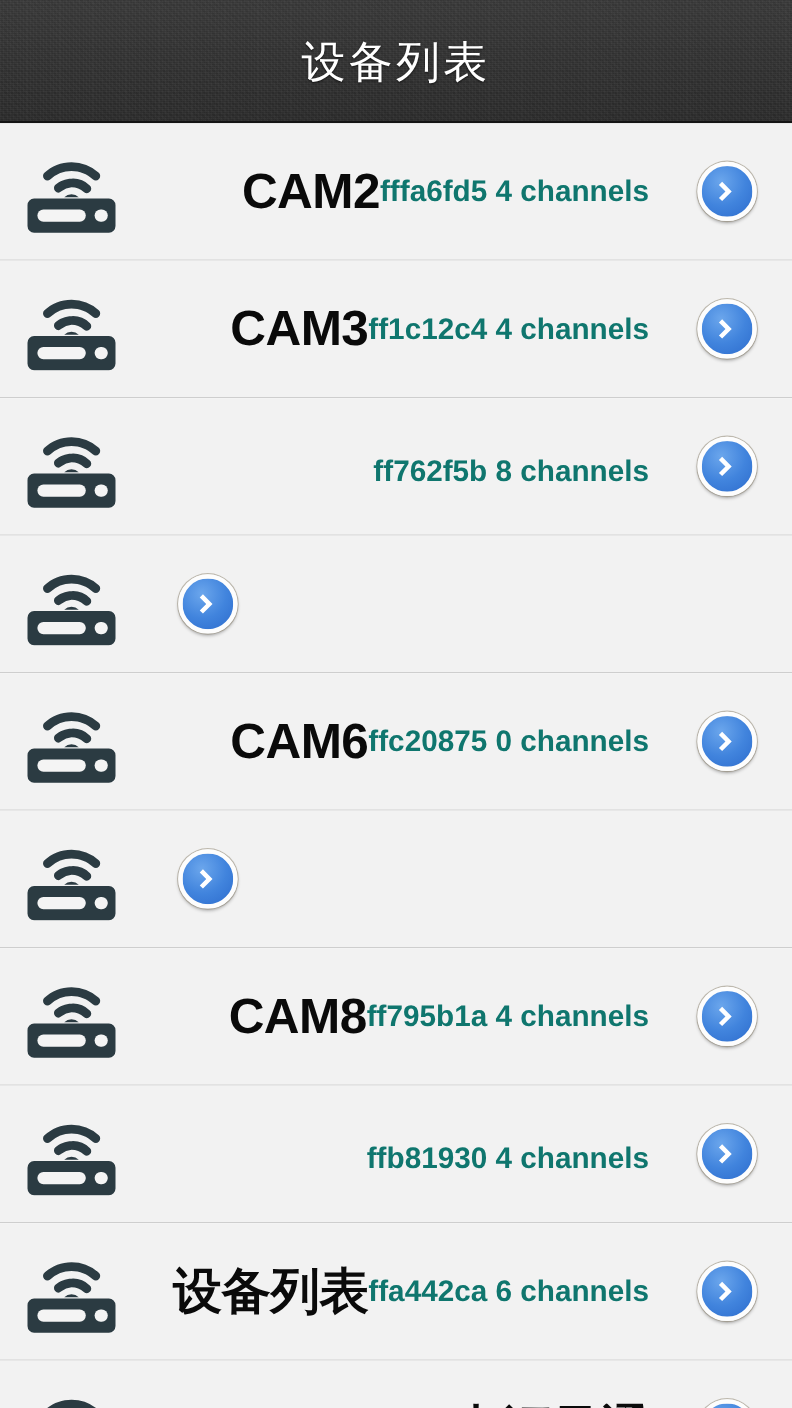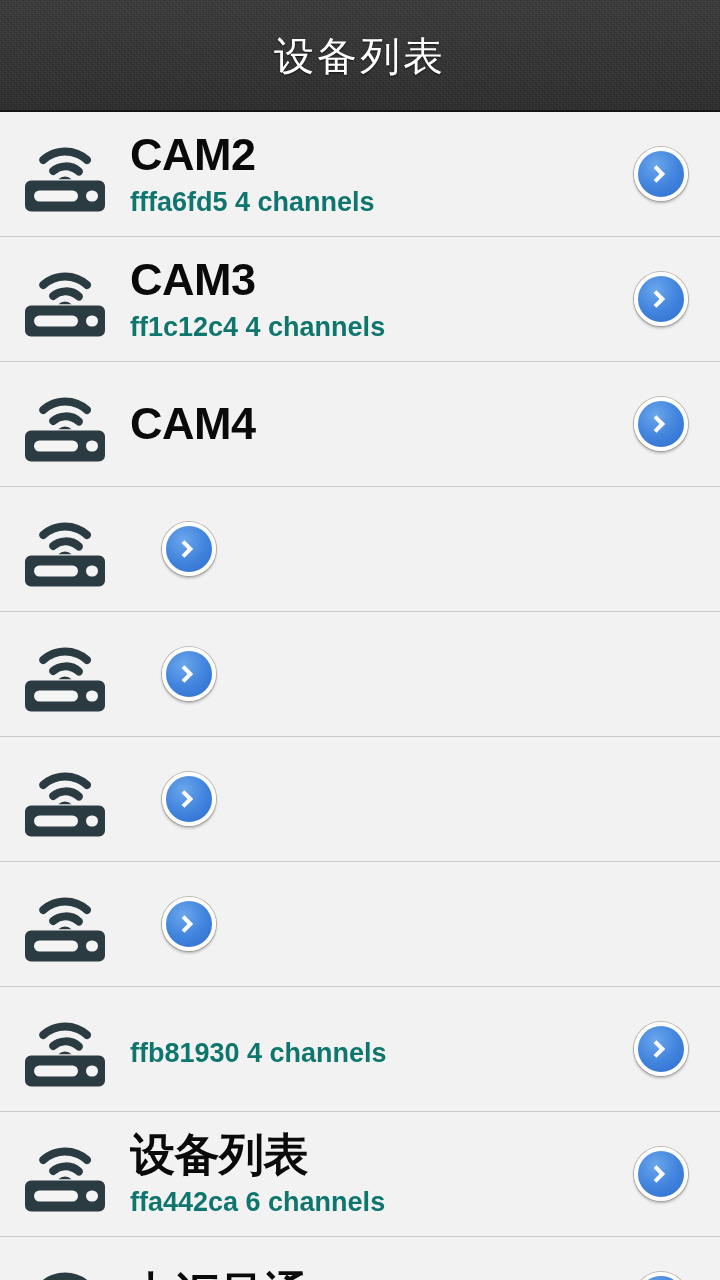--- a/index.html
+++ b/index.html
@@ -97,21 +97,21 @@
     height: 76px;
     display: block;
   }
 
   
   .text-cell {
     flex: 1 1 auto;
     min-width: 0;
     padding-right: 12px;
     display: flex;
-    flex-direction: column;
+    flex-direction: row;
     justify-content: flex-end;
   }
   .dev-name {
     font-size: 45px;
     font-weight: 700;
     color: #0a0a0a;
     line-height: 1.04;
     letter-spacing: -0.5px;
     white-space: nowrap;
     overflow: hidden;
@@ -225,114 +225,122 @@
           <path d="M42 26.4c-5.6 0-10.7 2.1-14.6 5.6a3.9 3.9 0 0 0-.3 5.6 4.1 4.1 0 0 0 5.7.3A17.2 17.2 0 0 1 42 34.3c4.3 0 8.2 1.6 11.2 4.2a4.1 4.1 0 0 0 5.7-.3 3.9 3.9 0 0 0-.3-5.6A22 22 0 0 0 42 26.4z"></path>
           <path d="M42 40.6a9.4 9.4 0 0 0-6.6 2.7h13.2A9.4 9.4 0 0 0 42 40.6z"></path>
           <path d="M8 44.5h68a6 6 0 0 1 6 6v19a6 6 0 0 1-6 6H8a6 6 0 0 1-6-6v-19a6 6 0 0 1 6-6z"></path>
         </g>
         <rect x="11" y="54.5" width="44" height="11" rx="5.5" fill="#f4f4f4"></rect>
         <rect x="63" y="54.5" width="12" height="11" rx="5.5" fill="#f4f4f4"></rect>
       </svg>
     </div>
 
     <div class="text-cell">
-      <div class="dev-name">CAM4</div>
-    </div>
-
-    <div class="arrow-cell">
-      <div class="arrow-btn">
-        <svg width="26" height="26" viewBox="0 0 26 26">
-          <path d="M8.5 4.2 L17.2 13 L8.5 21.8 L5.6 18.9 L11.5 13 L5.6 7.1 Z" fill="#ffffff"></path>
-        </svg>
-      </div>
-    </div>
-  </div>
-      <div class="row">
-    <div class="icon-cell">
-      <svg class="router-icon" viewBox="0 0 84 76">
-        <g fill="#2b3b42">
-          <path d="M42 11.5c-9.4 0-18.1 3.6-24.6 9.6a3.9 3.9 0 0 0-.2 5.6 4.1 4.1 0 0 0 5.7.2A28.6 28.6 0 0 1 42 19.4c7.4 0 14.2 2.8 19.3 7.5a4.1 4.1 0 0 0 5.7-.2 3.9 3.9 0 0 0-.2-5.6A36.6 36.6 0 0 0 42 11.5z"></path>
-          <path d="M42 26.4c-5.6 0-10.7 2.1-14.6 5.6a3.9 3.9 0 0 0-.3 5.6 4.1 4.1 0 0 0 5.7.3A17.2 17.2 0 0 1 42 34.3c4.3 0 8.2 1.6 11.2 4.2a4.1 4.1 0 0 0 5.7-.3 3.9 3.9 0 0 0-.3-5.6A22 22 0 0 0 42 26.4z"></path>
-          <path d="M42 40.6a9.4 9.4 0 0 0-6.6 2.7h13.2A9.4 9.4 0 0 0 42 40.6z"></path>
-          <path d="M8 44.5h68a6 6 0 0 1 6 6v19a6 6 0 0 1-6 6H8a6 6 0 0 1-6-6v-19a6 6 0 0 1 6-6z"></path>
-        </g>
-        <rect x="11" y="54.5" width="44" height="11" rx="5.5" fill="#f4f4f4"></rect>
-        <rect x="63" y="54.5" width="12" height="11" rx="5.5" fill="#f4f4f4"></rect>
-      </svg>
-    </div>
-
-
-    <div class="arrow-cell">
-      <div class="arrow-btn">
-        <svg width="26" height="26" viewBox="0 0 26 26">
-          <path d="M8.5 4.2 L17.2 13 L8.5 21.8 L5.6 18.9 L11.5 13 L5.6 7.1 Z" fill="#ffffff"></path>
-        </svg>
-      </div>
-    </div>
-  </div>
-      <div class="row">
-    <div class="icon-cell">
-      <svg class="router-icon" viewBox="0 0 84 76">
-        <g fill="#2b3b42">
-          <path d="M42 11.5c-9.4 0-18.1 3.6-24.6 9.6a3.9 3.9 0 0 0-.2 5.6 4.1 4.1 0 0 0 5.7.2A28.6 28.6 0 0 1 42 19.4c7.4 0 14.2 2.8 19.3 7.5a4.1 4.1 0 0 0 5.7-.2 3.9 3.9 0 0 0-.2-5.6A36.6 36.6 0 0 0 42 11.5z"></path>
-          <path d="M42 26.4c-5.6 0-10.7 2.1-14.6 5.6a3.9 3.9 0 0 0-.3 5.6 4.1 4.1 0 0 0 5.7.3A17.2 17.2 0 0 1 42 34.3c4.3 0 8.2 1.6 11.2 4.2a4.1 4.1 0 0 0 5.7-.3 3.9 3.9 0 0 0-.3-5.6A22 22 0 0 0 42 26.4z"></path>
-          <path d="M42 40.6a9.4 9.4 0 0 0-6.6 2.7h13.2A9.4 9.4 0 0 0 42 40.6z"></path>
-          <path d="M8 44.5h68a6 6 0 0 1 6 6v19a6 6 0 0 1-6 6H8a6 6 0 0 1-6-6v-19a6 6 0 0 1 6-6z"></path>
-        </g>
-        <rect x="11" y="54.5" width="44" height="11" rx="5.5" fill="#f4f4f4"></rect>
-        <rect x="63" y="54.5" width="12" height="11" rx="5.5" fill="#f4f4f4"></rect>
-      </svg>
-    </div>
-
-
-    <div class="arrow-cell">
-      <div class="arrow-btn">
-        <svg width="26" height="26" viewBox="0 0 26 26">
-          <path d="M8.5 4.2 L17.2 13 L8.5 21.8 L5.6 18.9 L11.5 13 L5.6 7.1 Z" fill="#ffffff"></path>
-        </svg>
-      </div>
-    </div>
-  </div>
-      <div class="row">
-    <div class="icon-cell">
-      <svg class="router-icon" viewBox="0 0 84 76">
-        <g fill="#2b3b42">
-          <path d="M42 11.5c-9.4 0-18.1 3.6-24.6 9.6a3.9 3.9 0 0 0-.2 5.6 4.1 4.1 0 0 0 5.7.2A28.6 28.6 0 0 1 42 19.4c7.4 0 14.2 2.8 19.3 7.5a4.1 4.1 0 0 0 5.7-.2 3.9 3.9 0 0 0-.2-5.6A36.6 36.6 0 0 0 42 11.5z"></path>
-          <path d="M42 26.4c-5.6 0-10.7 2.1-14.6 5.6a3.9 3.9 0 0 0-.3 5.6 4.1 4.1 0 0 0 5.7.3A17.2 17.2 0 0 1 42 34.3c4.3 0 8.2 1.6 11.2 4.2a4.1 4.1 0 0 0 5.7-.3 3.9 3.9 0 0 0-.3-5.6A22 22 0 0 0 42 26.4z"></path>
-          <path d="M42 40.6a9.4 9.4 0 0 0-6.6 2.7h13.2A9.4 9.4 0 0 0 42 40.6z"></path>
-          <path d="M8 44.5h68a6 6 0 0 1 6 6v19a6 6 0 0 1-6 6H8a6 6 0 0 1-6-6v-19a6 6 0 0 1 6-6z"></path>
-        </g>
-        <rect x="11" y="54.5" width="44" height="11" rx="5.5" fill="#f4f4f4"></rect>
-        <rect x="63" y="54.5" width="12" height="11" rx="5.5" fill="#f4f4f4"></rect>
-      </svg>
-    </div>
-
-
-    <div class="arrow-cell">
-      <div class="arrow-btn">
-        <svg width="26" height="26" viewBox="0 0 26 26">
-          <path d="M8.5 4.2 L17.2 13 L8.5 21.8 L5.6 18.9 L11.5 13 L5.6 7.1 Z" fill="#ffffff"></path>
-        </svg>
-      </div>
-    </div>
-  </div>
-      <div class="row">
-    <div class="icon-cell">
-      <svg class="router-icon" viewBox="0 0 84 76">
-        <g fill="#2b3b42">
-          <path d="M42 11.5c-9.4 0-18.1 3.6-24.6 9.6a3.9 3.9 0 0 0-.2 5.6 4.1 4.1 0 0 0 5.7.2A28.6 28.6 0 0 1 42 19.4c7.4 0 14.2 2.8 19.3 7.5a4.1 4.1 0 0 0 5.7-.2 3.9 3.9 0 0 0-.2-5.6A36.6 36.6 0 0 0 42 11.5z"></path>
-          <path d="M42 26.4c-5.6 0-10.7 2.1-14.6 5.6a3.9 3.9 0 0 0-.3 5.6 4.1 4.1 0 0 0 5.7.3A17.2 17.2 0 0 1 42 34.3c4.3 0 8.2 1.6 11.2 4.2a4.1 4.1 0 0 0 5.7-.3 3.9 3.9 0 0 0-.3-5.6A22 22 0 0 0 42 26.4z"></path>
-          <path d="M42 40.6a9.4 9.4 0 0 0-6.6 2.7h13.2A9.4 9.4 0 0 0 42 40.6z"></path>
-          <path d="M8 44.5h68a6 6 0 0 1 6 6v19a6 6 0 0 1-6 6H8a6 6 0 0 1-6-6v-19a6 6 0 0 1 6-6z"></path>
-        </g>
-        <rect x="11" y="54.5" width="44" height="11" rx="5.5" fill="#f4f4f4"></rect>
-        <rect x="63" y="54.5" width="12" height="11" rx="5.5" fill="#f4f4f4"></rect>
-      </svg>
-    </div>
-
+      <div class="dev-sub">ff762f5b 8 channels</div>
+    </div>
+
+    <div class="arrow-cell">
+      <div class="arrow-btn">
+        <svg width="26" height="26" viewBox="0 0 26 26">
+          <path d="M8.5 4.2 L17.2 13 L8.5 21.8 L5.6 18.9 L11.5 13 L5.6 7.1 Z" fill="#ffffff"></path>
+        </svg>
+      </div>
+    </div>
+  </div>
+      <div class="row">
+    <div class="icon-cell">
+      <svg class="router-icon" viewBox="0 0 84 76">
+        <g fill="#2b3b42">
+          <path d="M42 11.5c-9.4 0-18.1 3.6-24.6 9.6a3.9 3.9 0 0 0-.2 5.6 4.1 4.1 0 0 0 5.7.2A28.6 28.6 0 0 1 42 19.4c7.4 0 14.2 2.8 19.3 7.5a4.1 4.1 0 0 0 5.7-.2 3.9 3.9 0 0 0-.2-5.6A36.6 36.6 0 0 0 42 11.5z"></path>
+          <path d="M42 26.4c-5.6 0-10.7 2.1-14.6 5.6a3.9 3.9 0 0 0-.3 5.6 4.1 4.1 0 0 0 5.7.3A17.2 17.2 0 0 1 42 34.3c4.3 0 8.2 1.6 11.2 4.2a4.1 4.1 0 0 0 5.7-.3 3.9 3.9 0 0 0-.3-5.6A22 22 0 0 0 42 26.4z"></path>
+          <path d="M42 40.6a9.4 9.4 0 0 0-6.6 2.7h13.2A9.4 9.4 0 0 0 42 40.6z"></path>
+          <path d="M8 44.5h68a6 6 0 0 1 6 6v19a6 6 0 0 1-6 6H8a6 6 0 0 1-6-6v-19a6 6 0 0 1 6-6z"></path>
+        </g>
+        <rect x="11" y="54.5" width="44" height="11" rx="5.5" fill="#f4f4f4"></rect>
+        <rect x="63" y="54.5" width="12" height="11" rx="5.5" fill="#f4f4f4"></rect>
+      </svg>
+    </div>
+
+
+    <div class="arrow-cell">
+      <div class="arrow-btn">
+        <svg width="26" height="26" viewBox="0 0 26 26">
+          <path d="M8.5 4.2 L17.2 13 L8.5 21.8 L5.6 18.9 L11.5 13 L5.6 7.1 Z" fill="#ffffff"></path>
+        </svg>
+      </div>
+    </div>
+  </div>
+      <div class="row">
+    <div class="icon-cell">
+      <svg class="router-icon" viewBox="0 0 84 76">
+        <g fill="#2b3b42">
+          <path d="M42 11.5c-9.4 0-18.1 3.6-24.6 9.6a3.9 3.9 0 0 0-.2 5.6 4.1 4.1 0 0 0 5.7.2A28.6 28.6 0 0 1 42 19.4c7.4 0 14.2 2.8 19.3 7.5a4.1 4.1 0 0 0 5.7-.2 3.9 3.9 0 0 0-.2-5.6A36.6 36.6 0 0 0 42 11.5z"></path>
+          <path d="M42 26.4c-5.6 0-10.7 2.1-14.6 5.6a3.9 3.9 0 0 0-.3 5.6 4.1 4.1 0 0 0 5.7.3A17.2 17.2 0 0 1 42 34.3c4.3 0 8.2 1.6 11.2 4.2a4.1 4.1 0 0 0 5.7-.3 3.9 3.9 0 0 0-.3-5.6A22 22 0 0 0 42 26.4z"></path>
+          <path d="M42 40.6a9.4 9.4 0 0 0-6.6 2.7h13.2A9.4 9.4 0 0 0 42 40.6z"></path>
+          <path d="M8 44.5h68a6 6 0 0 1 6 6v19a6 6 0 0 1-6 6H8a6 6 0 0 1-6-6v-19a6 6 0 0 1 6-6z"></path>
+        </g>
+        <rect x="11" y="54.5" width="44" height="11" rx="5.5" fill="#f4f4f4"></rect>
+        <rect x="63" y="54.5" width="12" height="11" rx="5.5" fill="#f4f4f4"></rect>
+      </svg>
+    </div>
+
+    <div class="text-cell">
+      <div class="dev-name">CAM6</div>
+      <div class="dev-sub">ffc20875 0 channels</div>
+    </div>
+
+    <div class="arrow-cell">
+      <div class="arrow-btn">
+        <svg width="26" height="26" viewBox="0 0 26 26">
+          <path d="M8.5 4.2 L17.2 13 L8.5 21.8 L5.6 18.9 L11.5 13 L5.6 7.1 Z" fill="#ffffff"></path>
+        </svg>
+      </div>
+    </div>
+  </div>
+      <div class="row">
+    <div class="icon-cell">
+      <svg class="router-icon" viewBox="0 0 84 76">
+        <g fill="#2b3b42">
+          <path d="M42 11.5c-9.4 0-18.1 3.6-24.6 9.6a3.9 3.9 0 0 0-.2 5.6 4.1 4.1 0 0 0 5.7.2A28.6 28.6 0 0 1 42 19.4c7.4 0 14.2 2.8 19.3 7.5a4.1 4.1 0 0 0 5.7-.2 3.9 3.9 0 0 0-.2-5.6A36.6 36.6 0 0 0 42 11.5z"></path>
+          <path d="M42 26.4c-5.6 0-10.7 2.1-14.6 5.6a3.9 3.9 0 0 0-.3 5.6 4.1 4.1 0 0 0 5.7.3A17.2 17.2 0 0 1 42 34.3c4.3 0 8.2 1.6 11.2 4.2a4.1 4.1 0 0 0 5.7-.3 3.9 3.9 0 0 0-.3-5.6A22 22 0 0 0 42 26.4z"></path>
+          <path d="M42 40.6a9.4 9.4 0 0 0-6.6 2.7h13.2A9.4 9.4 0 0 0 42 40.6z"></path>
+          <path d="M8 44.5h68a6 6 0 0 1 6 6v19a6 6 0 0 1-6 6H8a6 6 0 0 1-6-6v-19a6 6 0 0 1 6-6z"></path>
+        </g>
+        <rect x="11" y="54.5" width="44" height="11" rx="5.5" fill="#f4f4f4"></rect>
+        <rect x="63" y="54.5" width="12" height="11" rx="5.5" fill="#f4f4f4"></rect>
+      </svg>
+    </div>
+
+
+    <div class="arrow-cell">
+      <div class="arrow-btn">
+        <svg width="26" height="26" viewBox="0 0 26 26">
+          <path d="M8.5 4.2 L17.2 13 L8.5 21.8 L5.6 18.9 L11.5 13 L5.6 7.1 Z" fill="#ffffff"></path>
+        </svg>
+      </div>
+    </div>
+  </div>
+      <div class="row">
+    <div class="icon-cell">
+      <svg class="router-icon" viewBox="0 0 84 76">
+        <g fill="#2b3b42">
+          <path d="M42 11.5c-9.4 0-18.1 3.6-24.6 9.6a3.9 3.9 0 0 0-.2 5.6 4.1 4.1 0 0 0 5.7.2A28.6 28.6 0 0 1 42 19.4c7.4 0 14.2 2.8 19.3 7.5a4.1 4.1 0 0 0 5.7-.2 3.9 3.9 0 0 0-.2-5.6A36.6 36.6 0 0 0 42 11.5z"></path>
+          <path d="M42 26.4c-5.6 0-10.7 2.1-14.6 5.6a3.9 3.9 0 0 0-.3 5.6 4.1 4.1 0 0 0 5.7.3A17.2 17.2 0 0 1 42 34.3c4.3 0 8.2 1.6 11.2 4.2a4.1 4.1 0 0 0 5.7-.3 3.9 3.9 0 0 0-.3-5.6A22 22 0 0 0 42 26.4z"></path>
+          <path d="M42 40.6a9.4 9.4 0 0 0-6.6 2.7h13.2A9.4 9.4 0 0 0 42 40.6z"></path>
+          <path d="M8 44.5h68a6 6 0 0 1 6 6v19a6 6 0 0 1-6 6H8a6 6 0 0 1-6-6v-19a6 6 0 0 1 6-6z"></path>
+        </g>
+        <rect x="11" y="54.5" width="44" height="11" rx="5.5" fill="#f4f4f4"></rect>
+        <rect x="63" y="54.5" width="12" height="11" rx="5.5" fill="#f4f4f4"></rect>
+      </svg>
+    </div>
+
+    <div class="text-cell">
+      <div class="dev-name">CAM8</div>
+      <div class="dev-sub">ff795b1a 4 channels</div>
+    </div>
 
     <div class="arrow-cell">
       <div class="arrow-btn">
         <svg width="26" height="26" viewBox="0 0 26 26">
           <path d="M8.5 4.2 L17.2 13 L8.5 21.8 L5.6 18.9 L11.5 13 L5.6 7.1 Z" fill="#ffffff"></path>
         </svg>
       </div>
     </div>
   </div>
       <div class="row">

